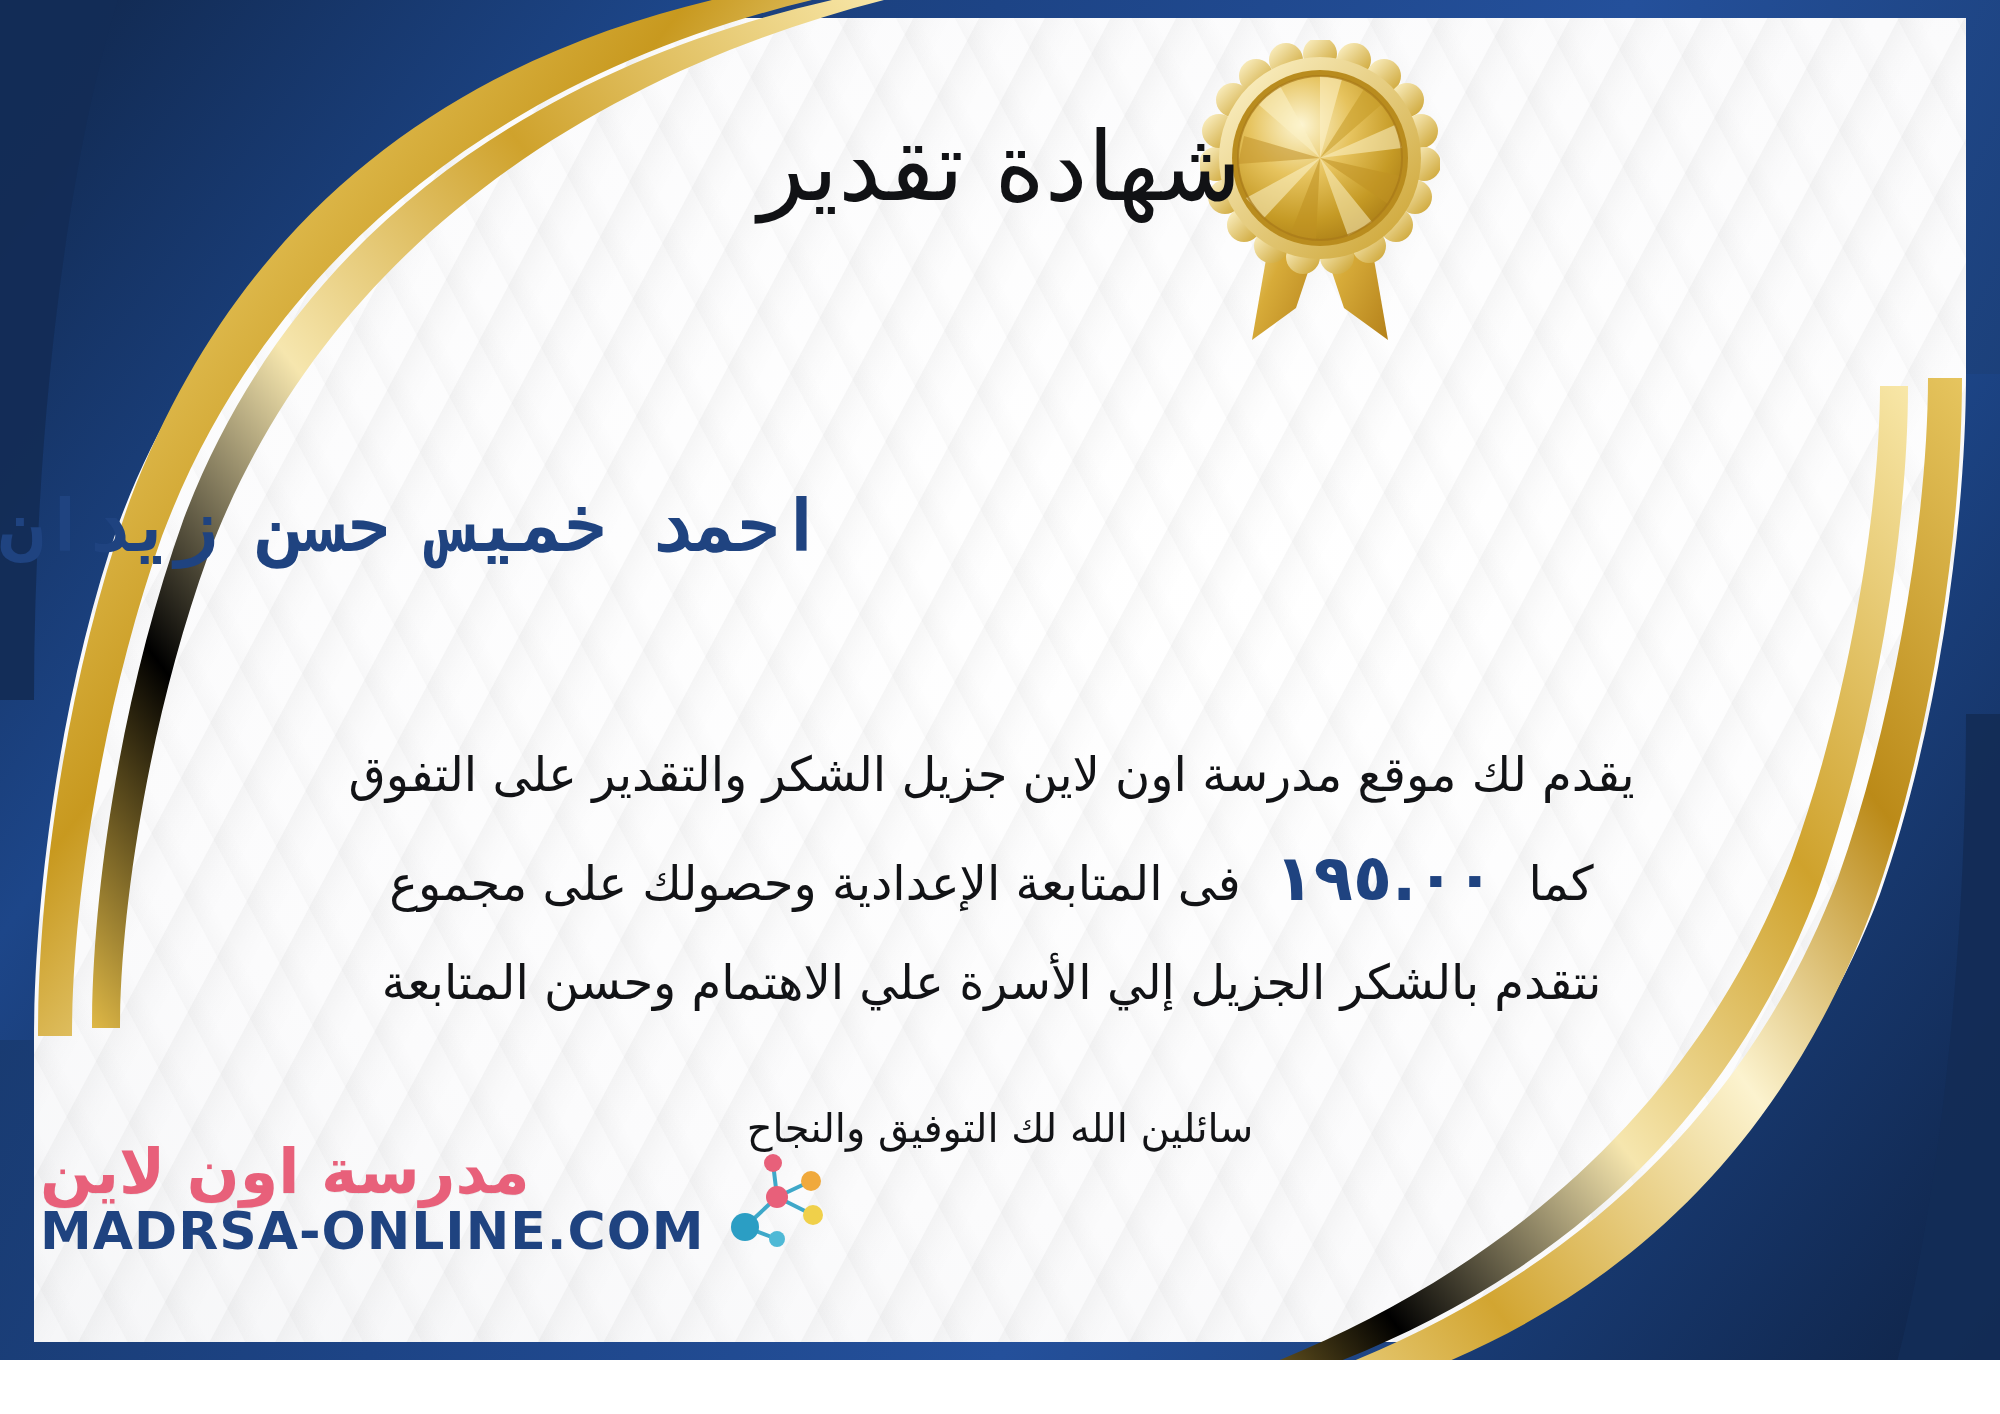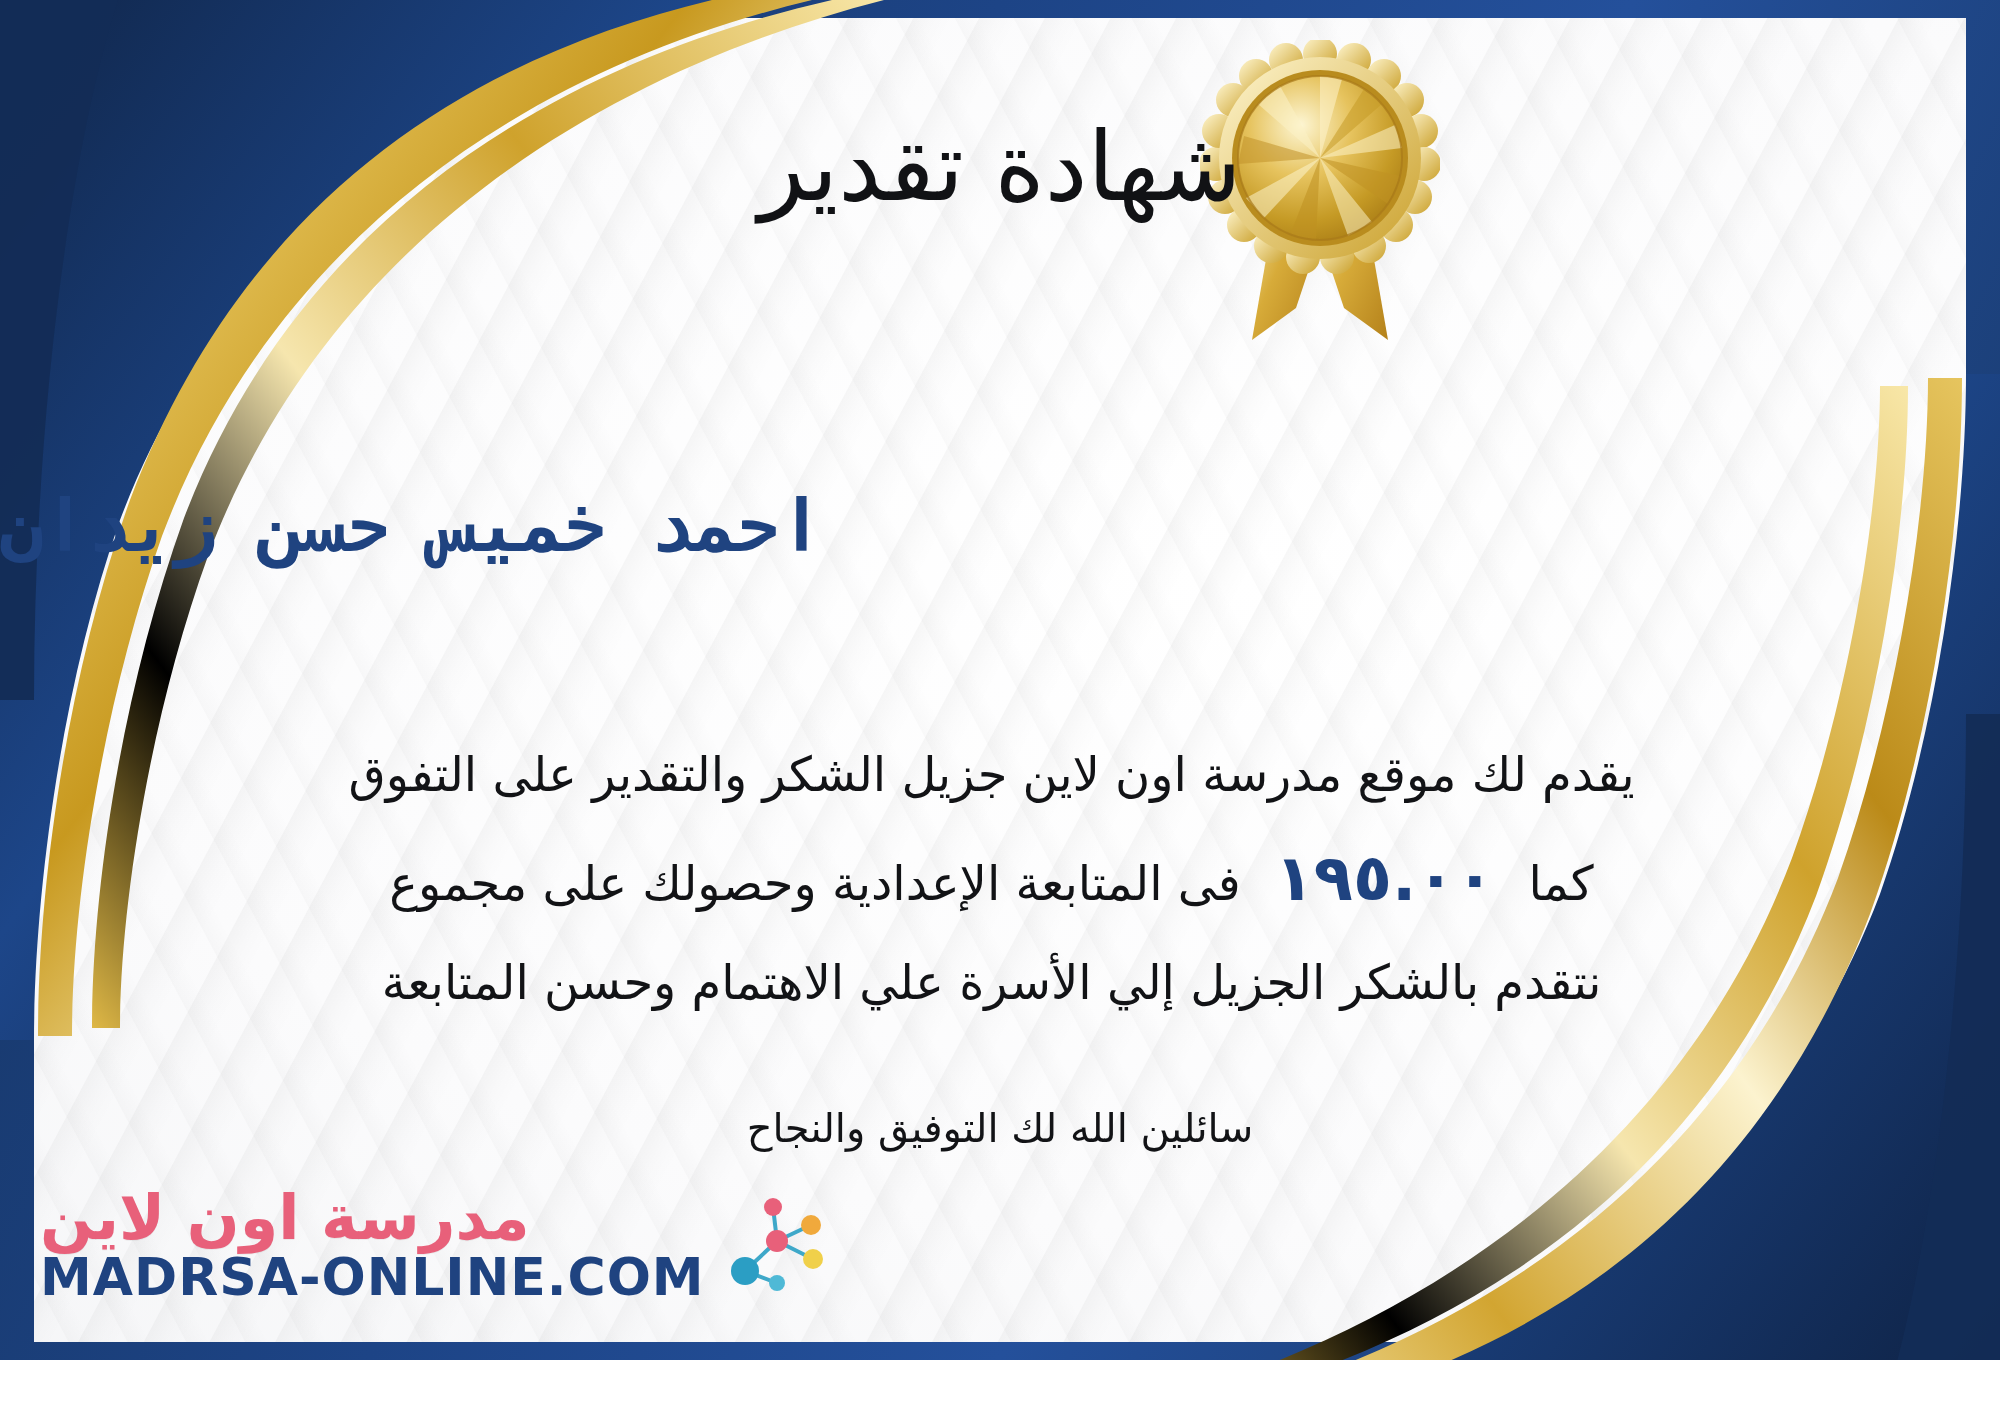--- a/index.html
+++ b/index.html
@@ -102,25 +102,24 @@
     left:0;right:0;top:1105px;
     text-align:center;
     font-size:40px;
     color:#121316;
     white-space:nowrap;
   }
 
   
   .brand{
     position:absolute;
-    left:40px;bottom:28px;
+    left:40px;bottom:44px;
     width:470px;height:175px;
     display:flex;
     flex-direction:row-reverse;
-    align-items:center;
     gap:10px;
   }
   .brand-text{
     display:flex;flex-direction:column;align-items:flex-end;
     line-height:1;
   }
   .brand-ar{
     font-size:62px;
     font-weight:700;
     color:#e8607a;

